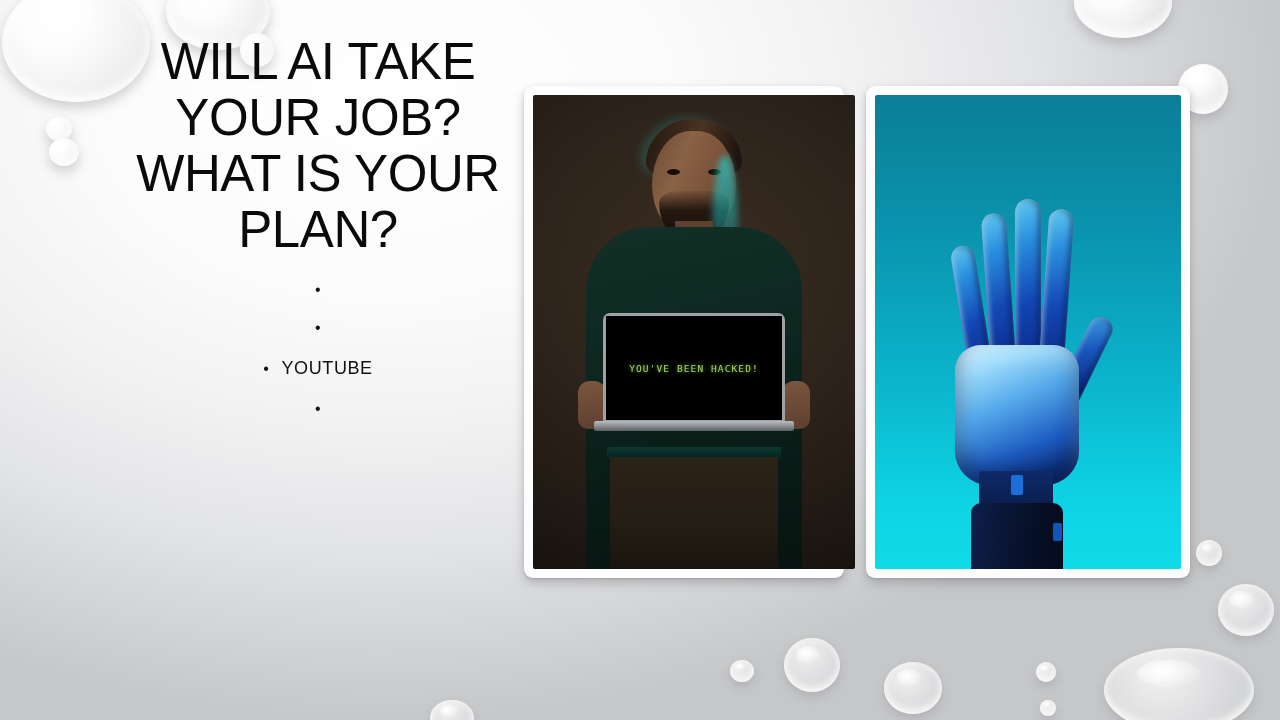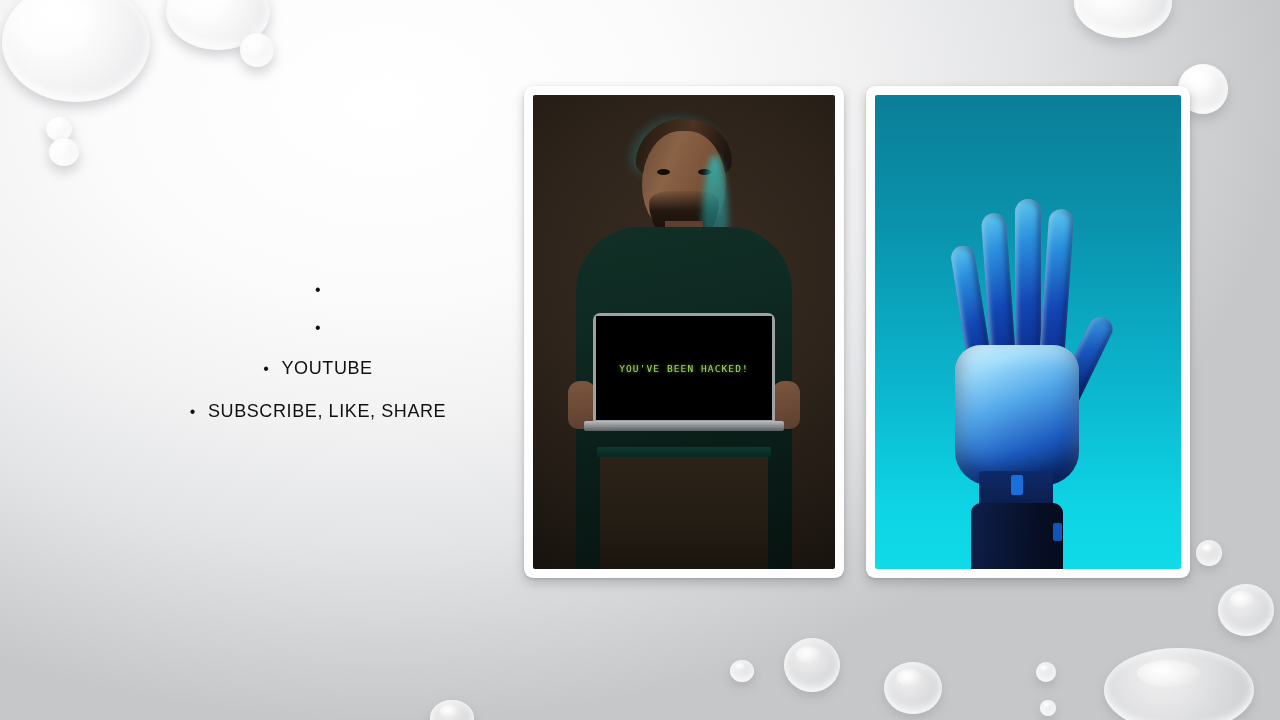--- a/index.html
+++ b/index.html
@@ -118,20 +118,21 @@
     border-radius: 2px;
   }
 
   #frame-left  { left: 524px; top: 86px; width: 302px; height: 474px; }
   #frame-right { left: 866px; top: 86px; width: 306px; height: 474px; }
 
   
   .photo-man {
     background:
       radial-gradient(ellipse 150% 95% at 52% 36%, #3a2d22 0%, #2e241b 34%, #201913 62%, #0f0c09 88%, #060504 100%);
+    padding-left: 20px;
   }
   .man-head {
     position: absolute;
     left: 50%;
     top: 36px;
     width: 84px;
     height: 104px;
     margin-left: -42px;
     border-radius: 46% 46% 44% 44% / 52% 52% 48% 48%;
     background: linear-gradient(112deg, #6a4a34 0%, #8a6246 32%, #7a5339 62%, #3e2a1d 100%);
@@ -353,35 +354,37 @@
       <div class="bubble flat" style="left: 1218px; top: 584px; width: 56px; height: 52px;"></div>
       <div class="bubble flat" style="left: 1104px; top: 648px; width: 150px; height: 84px;"></div>
       <div class="bubble flat" style="left: 1036px; top: 662px; width: 20px; height: 20px;"></div>
       <div class="bubble flat" style="left: 1040px; top: 700px; width: 16px; height: 16px;"></div>
       <div class="bubble flat" style="left: 884px; top: 662px; width: 58px; height: 52px;"></div>
       <div class="bubble flat" style="left: 784px; top: 638px; width: 56px; height: 54px;"></div>
       <div class="bubble flat" style="left: 730px; top: 660px; width: 24px; height: 22px;"></div>
       <div class="bubble flat" style="left: 430px; top: 700px; width: 44px; height: 36px;"></div>
     </div>
 
+  <div id="title-block">
+    <h1 id="slide-title">Will AI Take Your Job? What is Your Plan?</h1>
+  </div>
 
   <ul id="bullet-list">
     <li>
       <span class="dot">•</span>
     </li>
     <li>
       <span class="dot">•</span>
     </li>
     <li>
       <span class="dot">•</span>
       <span>Youtube</span>
     </li>
     <li>
       <span class="dot">•</span>
-      <span>Subscribe, Like, Share</span>
     </li>
   </ul>
 
   <div id="frame-left" class="photo-frame">
     <div class="photo-inner photo-man">
       <div class="man-hair"></div>
       <div class="man-head"></div>
       <div class="man-eye l"></div>
       <div class="man-eye r"></div>
       <div class="man-beard"></div>

